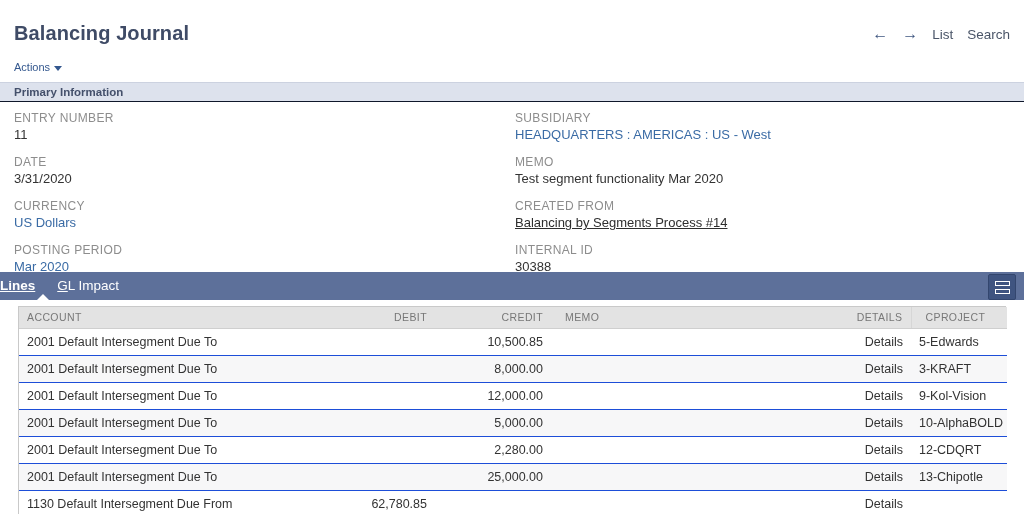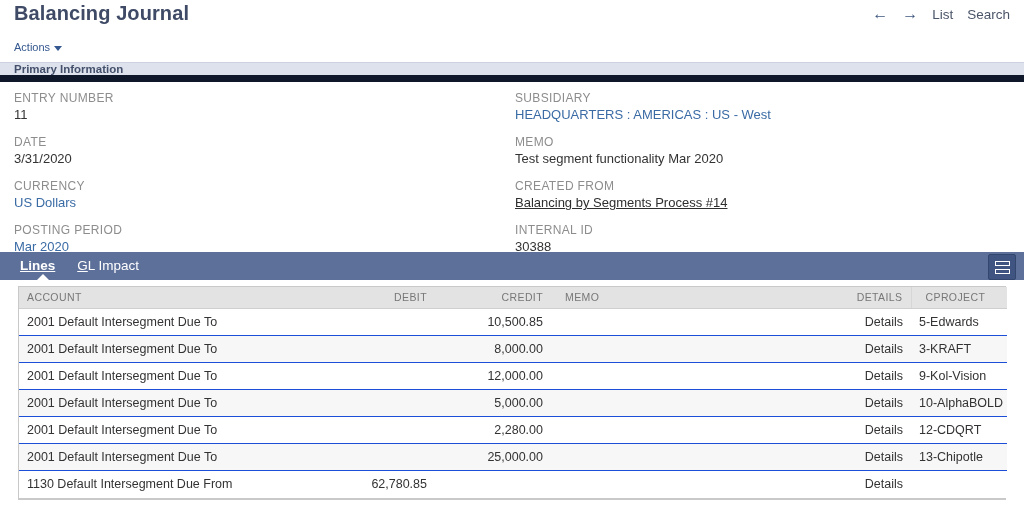--- a/index.html
+++ b/index.html
@@ -15,20 +15,21 @@
     overflow: hidden;
     position: relative;
   }
 
   
   .topbar {
     position: relative;
     height: 36px;
     padding: 0 7px;
     box-sizing: border-box;
+    margin-top: 20px;
   }
   .page-title {
     position: absolute;
     left: 14px;
     top: 2px;
     font-size: 20px;
     font-weight: bold;
     color: #3f4b66;
     letter-spacing: 0.1px;
   }
@@ -75,21 +76,21 @@
     border-left: 4.5px solid transparent;
     border-right: 4.5px solid transparent;
     border-top: 5px solid #33578e;
   }
 
   
   .section-band {
     height: 20px;
     background: #dde2ed;
     border-top: 1px solid #ccd2e0;
-    border-bottom: 7px solid #0f172a;
+    border-bottom: 1px solid #0f172a;
     padding-left: 14px;
     box-sizing: border-box;
     display: flex;
     align-items: center;
   }
   .section-band-title {
     font-size: 11.5px;
     font-weight: bold;
     color: #44506b;
   }
@@ -135,21 +136,21 @@
   .tabstrip {
     position: relative;
     height: 28px;
     background: #5d709a;
     margin-top: 2px;
   }
   .tabs {
     display: flex;
     align-items: center;
     height: 100%;
-    padding-left: 20px;
+    padding-left: 0;
     gap: 22px;
   }
   .tab {
     font-size: 13.5px;
     color: #ffffff;
     position: relative;
     line-height: 28px;
   }
   .tab.active {
     font-weight: bold;

